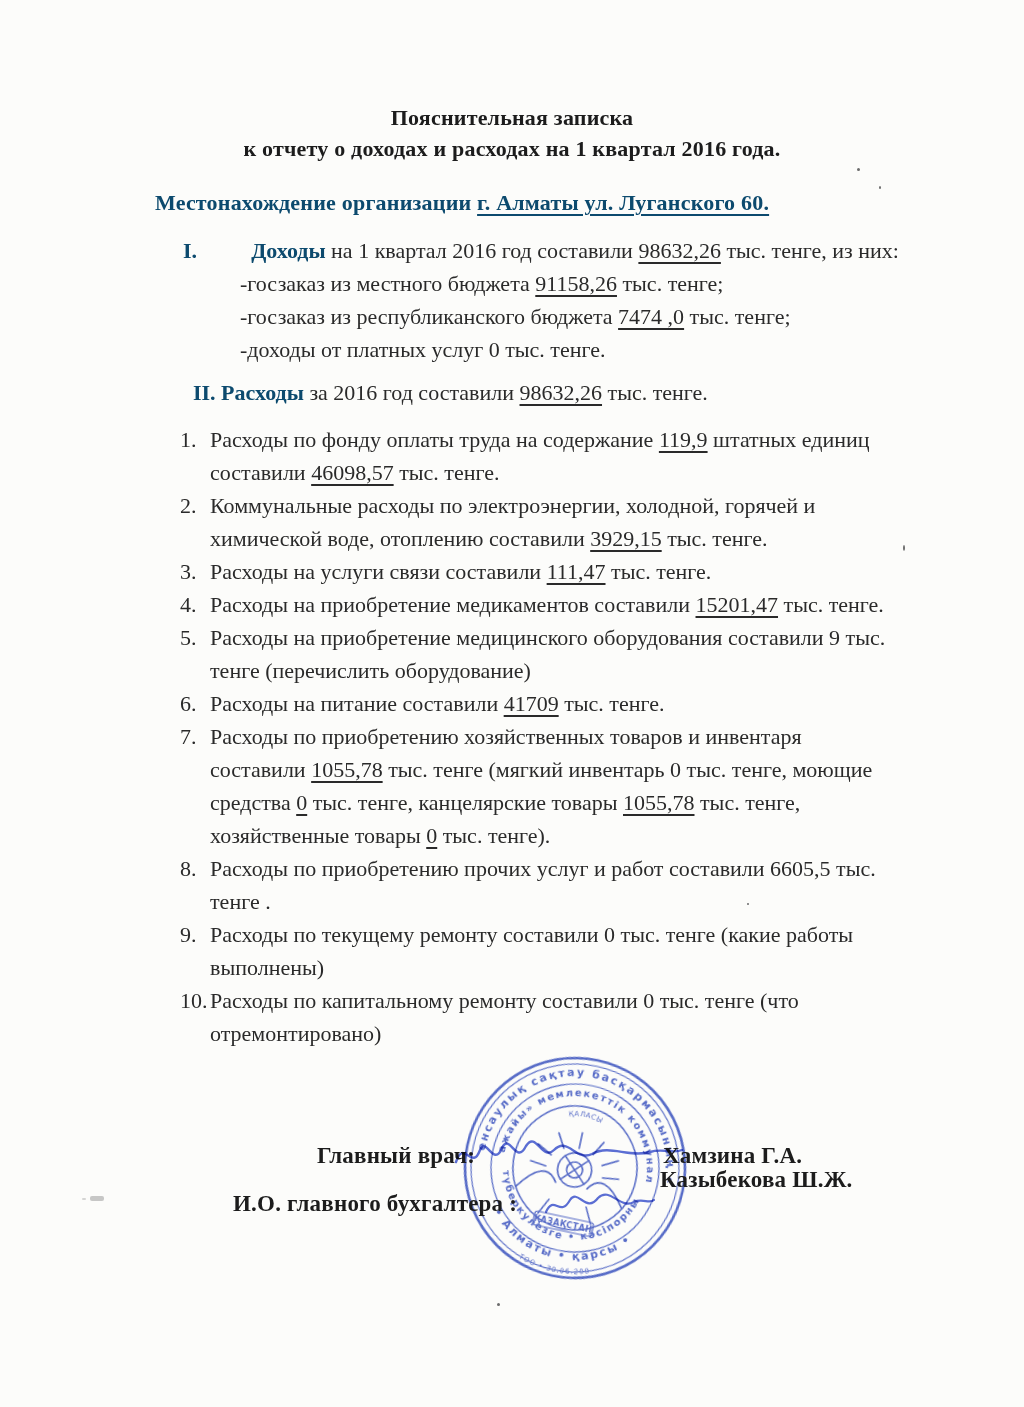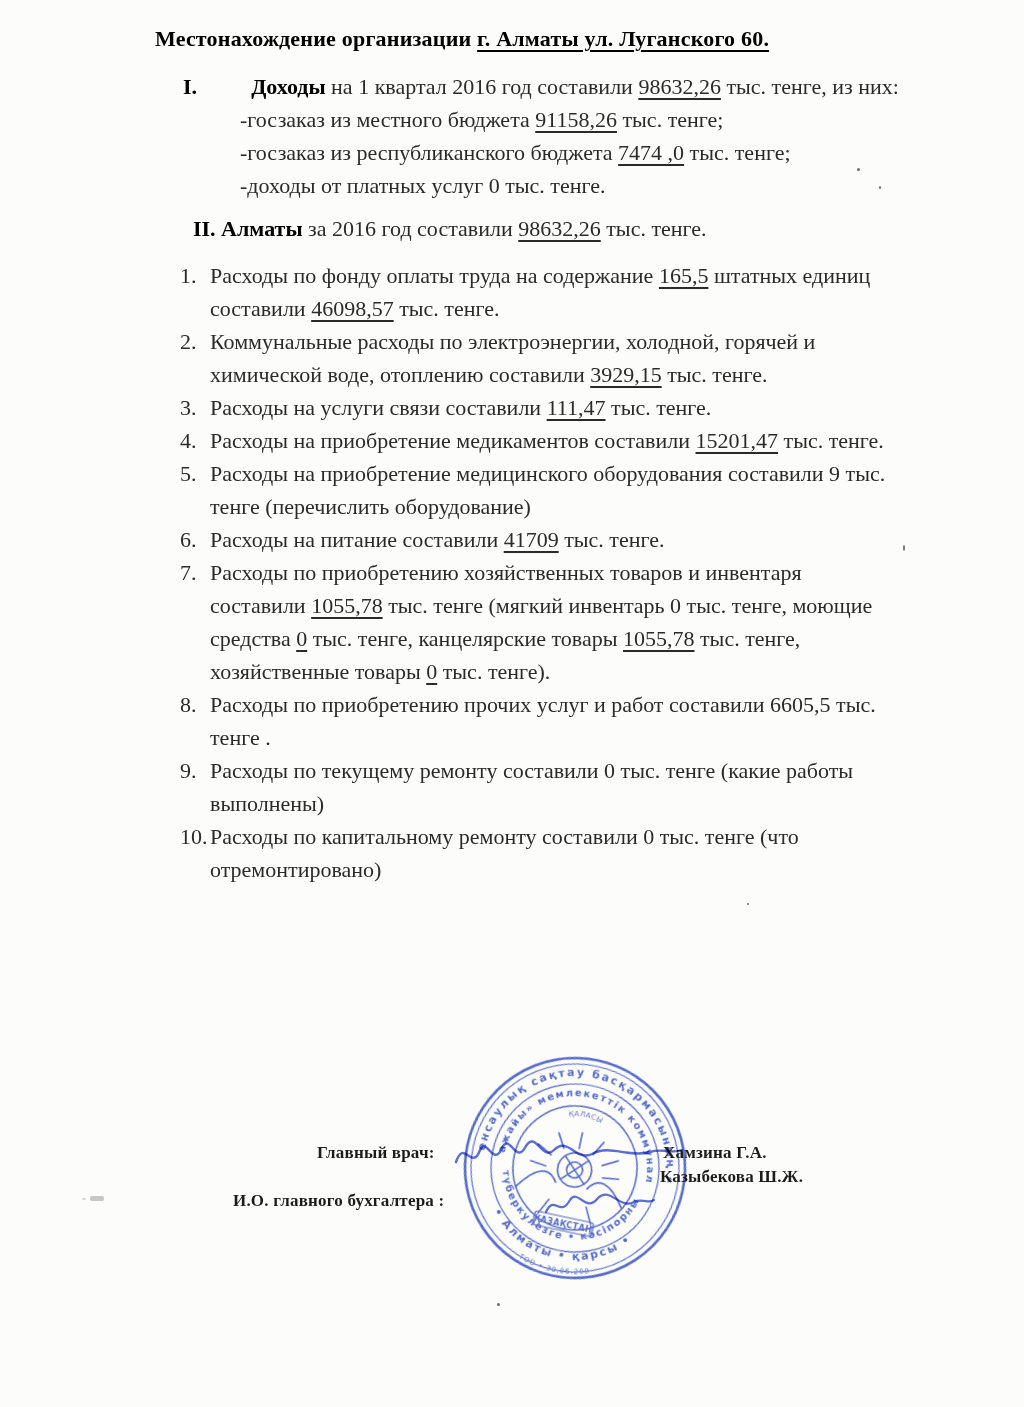--- a/index.html
+++ b/index.html
@@ -7,21 +7,21 @@
     position:relative;
     width:1024px;height:1407px;
     margin:0 auto;
     background:#fcfcfa;
     font-family:"Liberation Serif","DejaVu Serif",serif;
     color:#2a2a2a;
     font-size:22px;
     overflow:hidden;
   }
   p{margin:0;}
-  .b{font-weight:bold;color:#000000;}
+  .b{font-weight:bold;color:#0c4a6e;}
   .u{text-decoration:underline;text-underline-offset:4px;text-decoration-thickness:1.5px;}
   .title-block{
     padding-top:102px;
     text-align:center;
     font-weight:bold;color:#1c1c1c;
     font-size:22px;line-height:31px;
     letter-spacing:.2px;
   }
   .location-line{
     margin:26px 0 0 155px;
@@ -31,21 +31,21 @@
   .income-block{margin:18px 0 0 183px;line-height:33px;}
   .income-head{display:flex;}
   .income-head .marker{width:61px;flex:none;}
   .income-head .flow-text{width:662px;text-align:center;}
   .income-sub{margin-left:57px;width:662px;}
   .expense-head{margin:10px 0 0 193px;line-height:33px;}
   .expense-list{margin:14px 0 0 180px;line-height:33px;}
   .expense-item{display:flex;}
   .expense-item .marker{width:30px;flex:none;}
   .expense-item .flow-text{width:676px;}
-  .sig-row{position:absolute;font-weight:bold;color:#1c1c1c;font-size:17px;white-space:nowrap;z-index:3;}
+  .sig-row{position:absolute;font-weight:bold;color:#1c1c1c;font-size:23px;white-space:nowrap;z-index:3;}
   .sig-label{letter-spacing:.2px;}
   .stamp-svg{
     position:absolute;left:459px;top:1052px;
     width:232px;height:232px;
     z-index:2;
     mix-blend-mode:multiply;
     opacity:.88;
     transform:rotate(12deg);
     filter:blur(.3px);
   }
@@ -57,39 +57,43 @@
   .banner-text{font-size:8px;letter-spacing:.5px;font-weight:bold;}
   .squiggle{position:absolute;z-index:4;mix-blend-mode:multiply;}
   .speck{position:absolute;background:#6b6b6b;border-radius:50%;z-index:1;}
   .smudge{position:absolute;background:#9a9a9a;z-index:1;border-radius:2px;}
 </style>
 </head>
 <body>
 
 <div class="page">
 
+  <div class="title-block">
+    <div>Пояснительная записка</div>
+    <div>к отчету о доходах и расходах на 1 квартал  2016 года.</div>
+  </div>
 
   <p class="location-line"><span class="b">Местонахождение организации </span><span class="b u">г. Алматы ул. Луганского 60.</span></p>
 
   <div class="income-block">
     <div class="income-head">
       <span class="marker b">I.</span>
       <span class="flow-text"><span class="b">Доходы</span><span> на 1 квартал 2016 год  составили </span><span class="u">98632,26</span><span>  тыс. тенге, из них:</span></span>
     </div>
     <p class="income-sub"><span>-госзаказ из местного бюджета </span><span class="u">91158,26</span><span>  тыс. тенге;</span></p>
     <p class="income-sub"><span>-госзаказ из республиканского бюджета </span><span class="u">7474 ,0</span><span> тыс. тенге;</span></p>
     <p class="income-sub"><span>-доходы от платных услуг  0   тыс. тенге.</span></p>
   </div>
 
-  <p class="expense-head"><span class="b">II. Алматы</span><span> за  2016 год  составили </span><span class="u">98632,26</span><span>  тыс. тенге.</span></p>
+  <p class="expense-head"><span class="b">II. Расходы</span><span> за  2016 год  составили </span><span class="u">98632,26</span><span>  тыс. тенге.</span></p>
 
   <div class="expense-list">
     <div class="expense-item">
       <span class="marker">1.</span>
-      <span class="flow-text"><span>Расходы по фонду оплаты труда на содержание </span><span class="u">165,5</span><span> штатных единиц составили </span><span class="u">46098,57</span><span>  тыс. тенге.</span></span>
+      <span class="flow-text"><span>Расходы по фонду оплаты труда на содержание </span><span class="u">119,9</span><span> штатных единиц составили </span><span class="u">46098,57</span><span>  тыс. тенге.</span></span>
     </div>
     <div class="expense-item">
       <span class="marker">2.</span>
       <span class="flow-text"><span>Коммунальные расходы по электроэнергии, холодной, горячей и химической воде, отоплению составили  </span><span class="u">3929,15</span><span>  тыс. тенге.</span></span>
     </div>
     <div class="expense-item">
       <span class="marker">3.</span>
       <span class="flow-text"><span>Расходы на услуги связи составили  </span><span class="u">111,47</span><span> тыс. тенге.</span></span>
     </div>
     <div class="expense-item">

